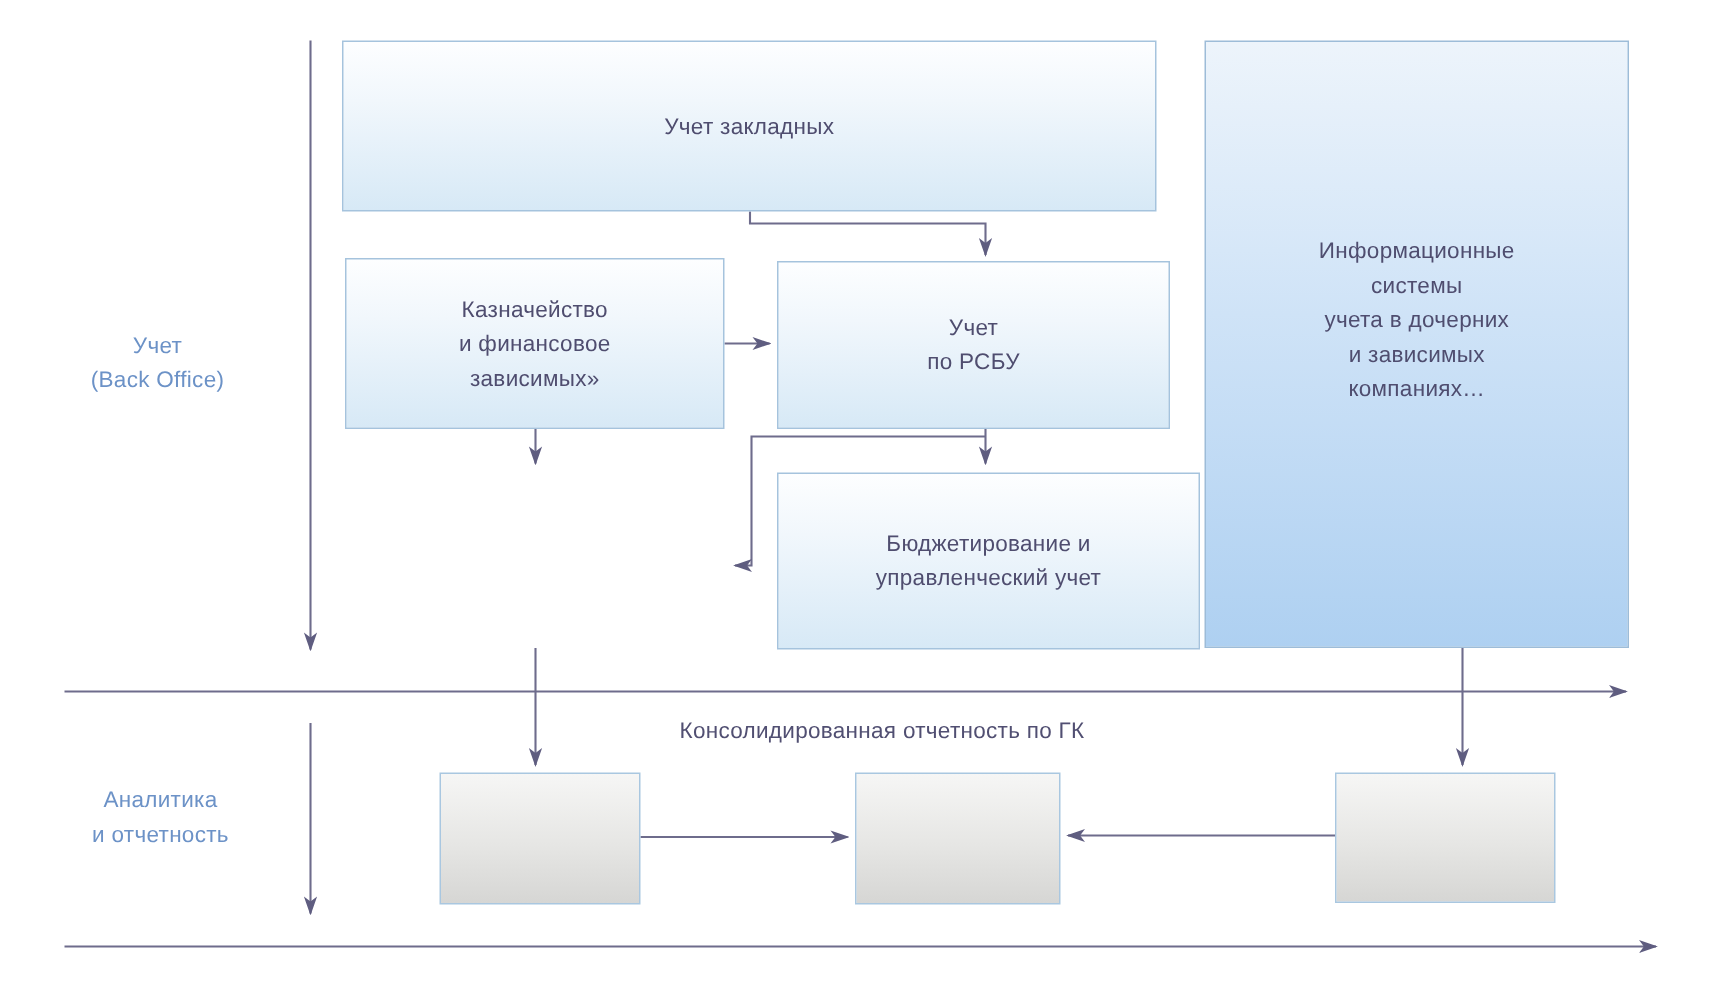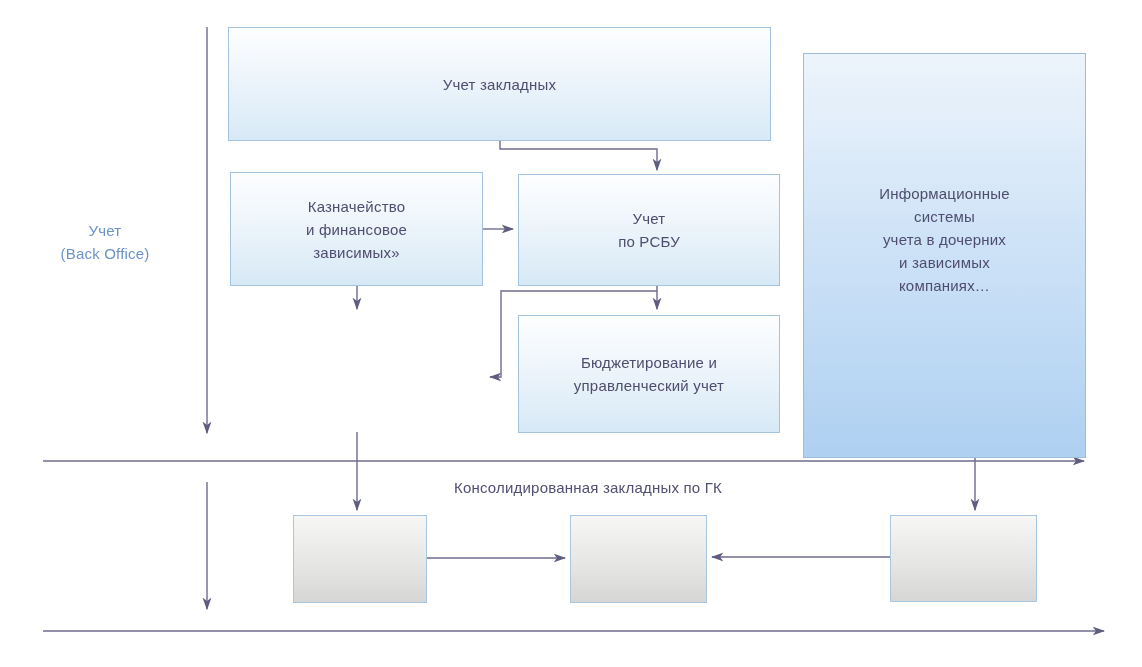--- a/index.html
+++ b/index.html
@@ -8,21 +8,21 @@
     font-family:"Liberation Sans", sans-serif;
   }
   svg.connectors{position:absolute;left:0;top:0;width:1142px;height:667px;}
   .box{
     position:absolute;display:flex;align-items:center;justify-content:center;
     text-align:center;border:1.5px solid #a5c3dd;box-sizing:border-box;
     color:#4f4d6f;font-size:15px;line-height:23px;letter-spacing:.2px;
     white-space:pre-line;
   }
   .box.blue{background:linear-gradient(180deg,#fdfeff 0%,#f1f7fc 35%,#d7e9f6 100%);}
-  .box.bigblue{background:linear-gradient(180deg,#edf4fb 0%,#cfe3f7 45%,#aed0f1 100%);border-color:#9dbcd8;margin-top:26px;}
+  .box.bigblue{background:linear-gradient(180deg,#edf4fb 0%,#cfe3f7 45%,#aed0f1 100%);border-color:#9dbcd8;}
   .box.gray{background:linear-gradient(180deg,#f6f6f5 0%,#e6e6e4 55%,#d6d6d4 100%);border-color:#a9c7e0;}
   .side-label{
     position:absolute;text-align:center;color:#6c92c7;font-size:15px;line-height:23px;
     white-space:pre-line;letter-spacing:.2px;
   }
   .mid-label{
     position:absolute;text-align:center;color:#514f72;font-size:15px;letter-spacing:.2px;
   }
 </style>
 </head>
@@ -60,49 +60,51 @@
 
       <path d="M427 558 H565" marker-end="url(#arrow)"></path>
 
       <path d="M890 557 H712" marker-end="url(#arrow)"></path>
     </g>
   </svg>
 
   <div class="side-label" style="left:25px;top:219px;width:160px;">Учет
 (Back Office)</div>
 
+  <div class="side-label" style="left:27px;top:522px;width:160px;">Аналитика
+и отчетность</div>
 
   <div class="box blue" style="left:228px;top:27px;width:543px;height:114px;">
     <span>Учет закладных</span>
   </div>
 
   <div class="box blue" style="left:230px;top:172px;width:253px;height:114px;">
     <span>Казначейство
 и финансовое
 зависимых»</span>
   </div>
 
   <div class="box blue" style="left:518px;top:174px;width:262px;height:112px;">
     <span>Учет
 по РСБУ</span>
   </div>
 
 
-  <div class="box blue" style="left:518px;top:315px;width:262px;height:118px;">
+  <div class="box blue" style="left:518px;top:315px;width:282px;height:118px;">
     <span>Бюджетирование и
 управленческий учет</span>
   </div>
 
   <div class="box bigblue" style="left:803px;top:27px;width:283px;height:405px;padding-bottom:33px;">
     <span>Информационные
 системы
 учета в дочерних
 и зависимых
 компаниях…</span>
   </div>
 
-  <div class="mid-label" style="left:288px;top:479px;width:600px;">Консолидированная закладных по ГК</div>
+  <div class="mid-label" style="left:288px;top:479px;width:600px;">Консолидированная отчетность по ГК</div>
 
   <div class="box gray" style="left:293px;top:515px;width:134px;height:88px;"></div>
   <div class="box gray" style="left:570px;top:515px;width:137px;height:88px;"></div>
   <div class="box gray" style="left:890px;top:515px;width:147px;height:87px;"></div>
 
 </div>
 
 </body></html>

